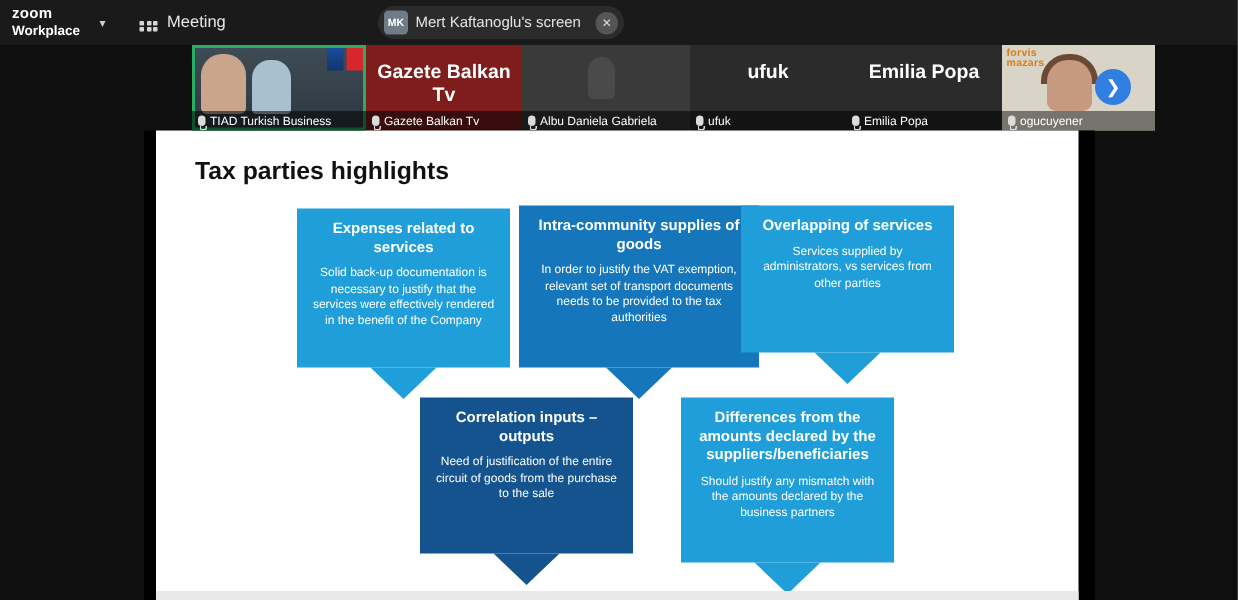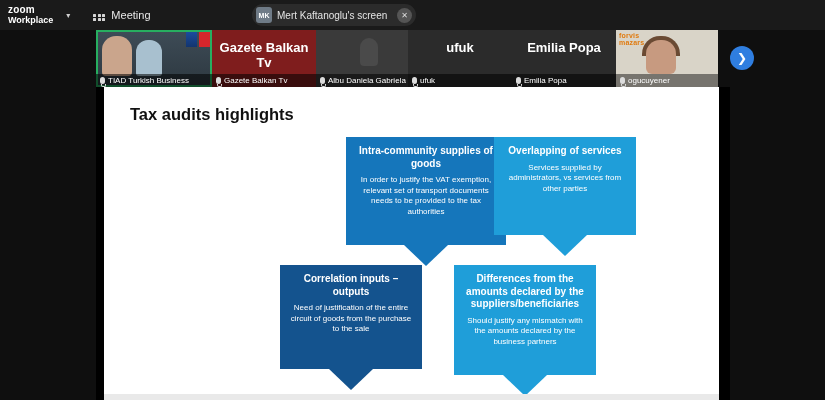--- a/index.html
+++ b/index.html
@@ -198,20 +198,21 @@
     position: relative;
     height: 57px;
     overflow: hidden;
     background: #2a2a2a;
     flex: 0 0 auto;
   }
   .tile.active {
     outline: 2px solid #27ae60;
     outline-offset: -2px;
     z-index: 2;
+    margin-left: 32px;
   }
   .tile-name {
     position: absolute;
     left: 0; bottom: 0;
     right: 0;
     padding: 2px 3px 2px 4px;
     font-size: 8px;
     color: #fff;
     background: rgba(0,0,0,.55);
     display: flex;
@@ -262,21 +263,21 @@
     border-radius: 14px 14px 4px 4px;
   }
   .t1 .person2 {
     position: absolute;
     left: 40px; top: 10px;
     width: 26px; height: 36px;
     background: #a8c0cf;
     border-radius: 12px 12px 3px 3px;
   }
   .t2 { width: 104px; background: #7f1d1d; }
-  .t3 { width: 92px; background: #3a3a3a; }
+  .t3 { width: 112px; background: #3a3a3a; }
   .t3 .blob {
     position: absolute; left: 44px; top: 8px;
     width: 18px; height: 28px;
     background: #4a4a4a;
     border-radius: 9px 9px 4px 4px;
   }
   .t4 { width: 104px; background: #2b2b2b; }
   .t5 { width: 104px; background: #2b2b2b; }
   .t6 { width: 102px; background: #d9d4c8; }
   .t6 .hdr {
@@ -493,22 +494,27 @@
       <span class="mic"></span>
       <span>ogucuyener</span>
     </div>
   </div>
 </div>
 
 <div class="next-btn">❯</div>
 
 <div class="stage">
   <div class="slide">
-    <div class="slide-title">Tax audits highlights</div>
-
+    <div class="slide-title">Tax parties highlights</div>
+
+    <div class="chev-box b1">
+      <div class="cb-title">Expenses related to services</div>
+      <div class="cb-body">Solid back-up documentation is necessary to justify that the services were effectively rendered in the benefit of the Company</div>
+      <div class="chev-tail"></div>
+    </div>
 
     <div class="chev-box b2">
       <div class="cb-title">Intra-community supplies of goods</div>
       <div class="cb-body">In order to justify the VAT exemption, relevant set of transport documents needs to be provided to the tax authorities</div>
       <div class="chev-tail"></div>
     </div>
 
     <div class="chev-box b4">
       <div class="cb-title">Correlation inputs – outputs</div>
       <div class="cb-body">Need of justification of the entire circuit of goods from the purchase to the sale</div>

